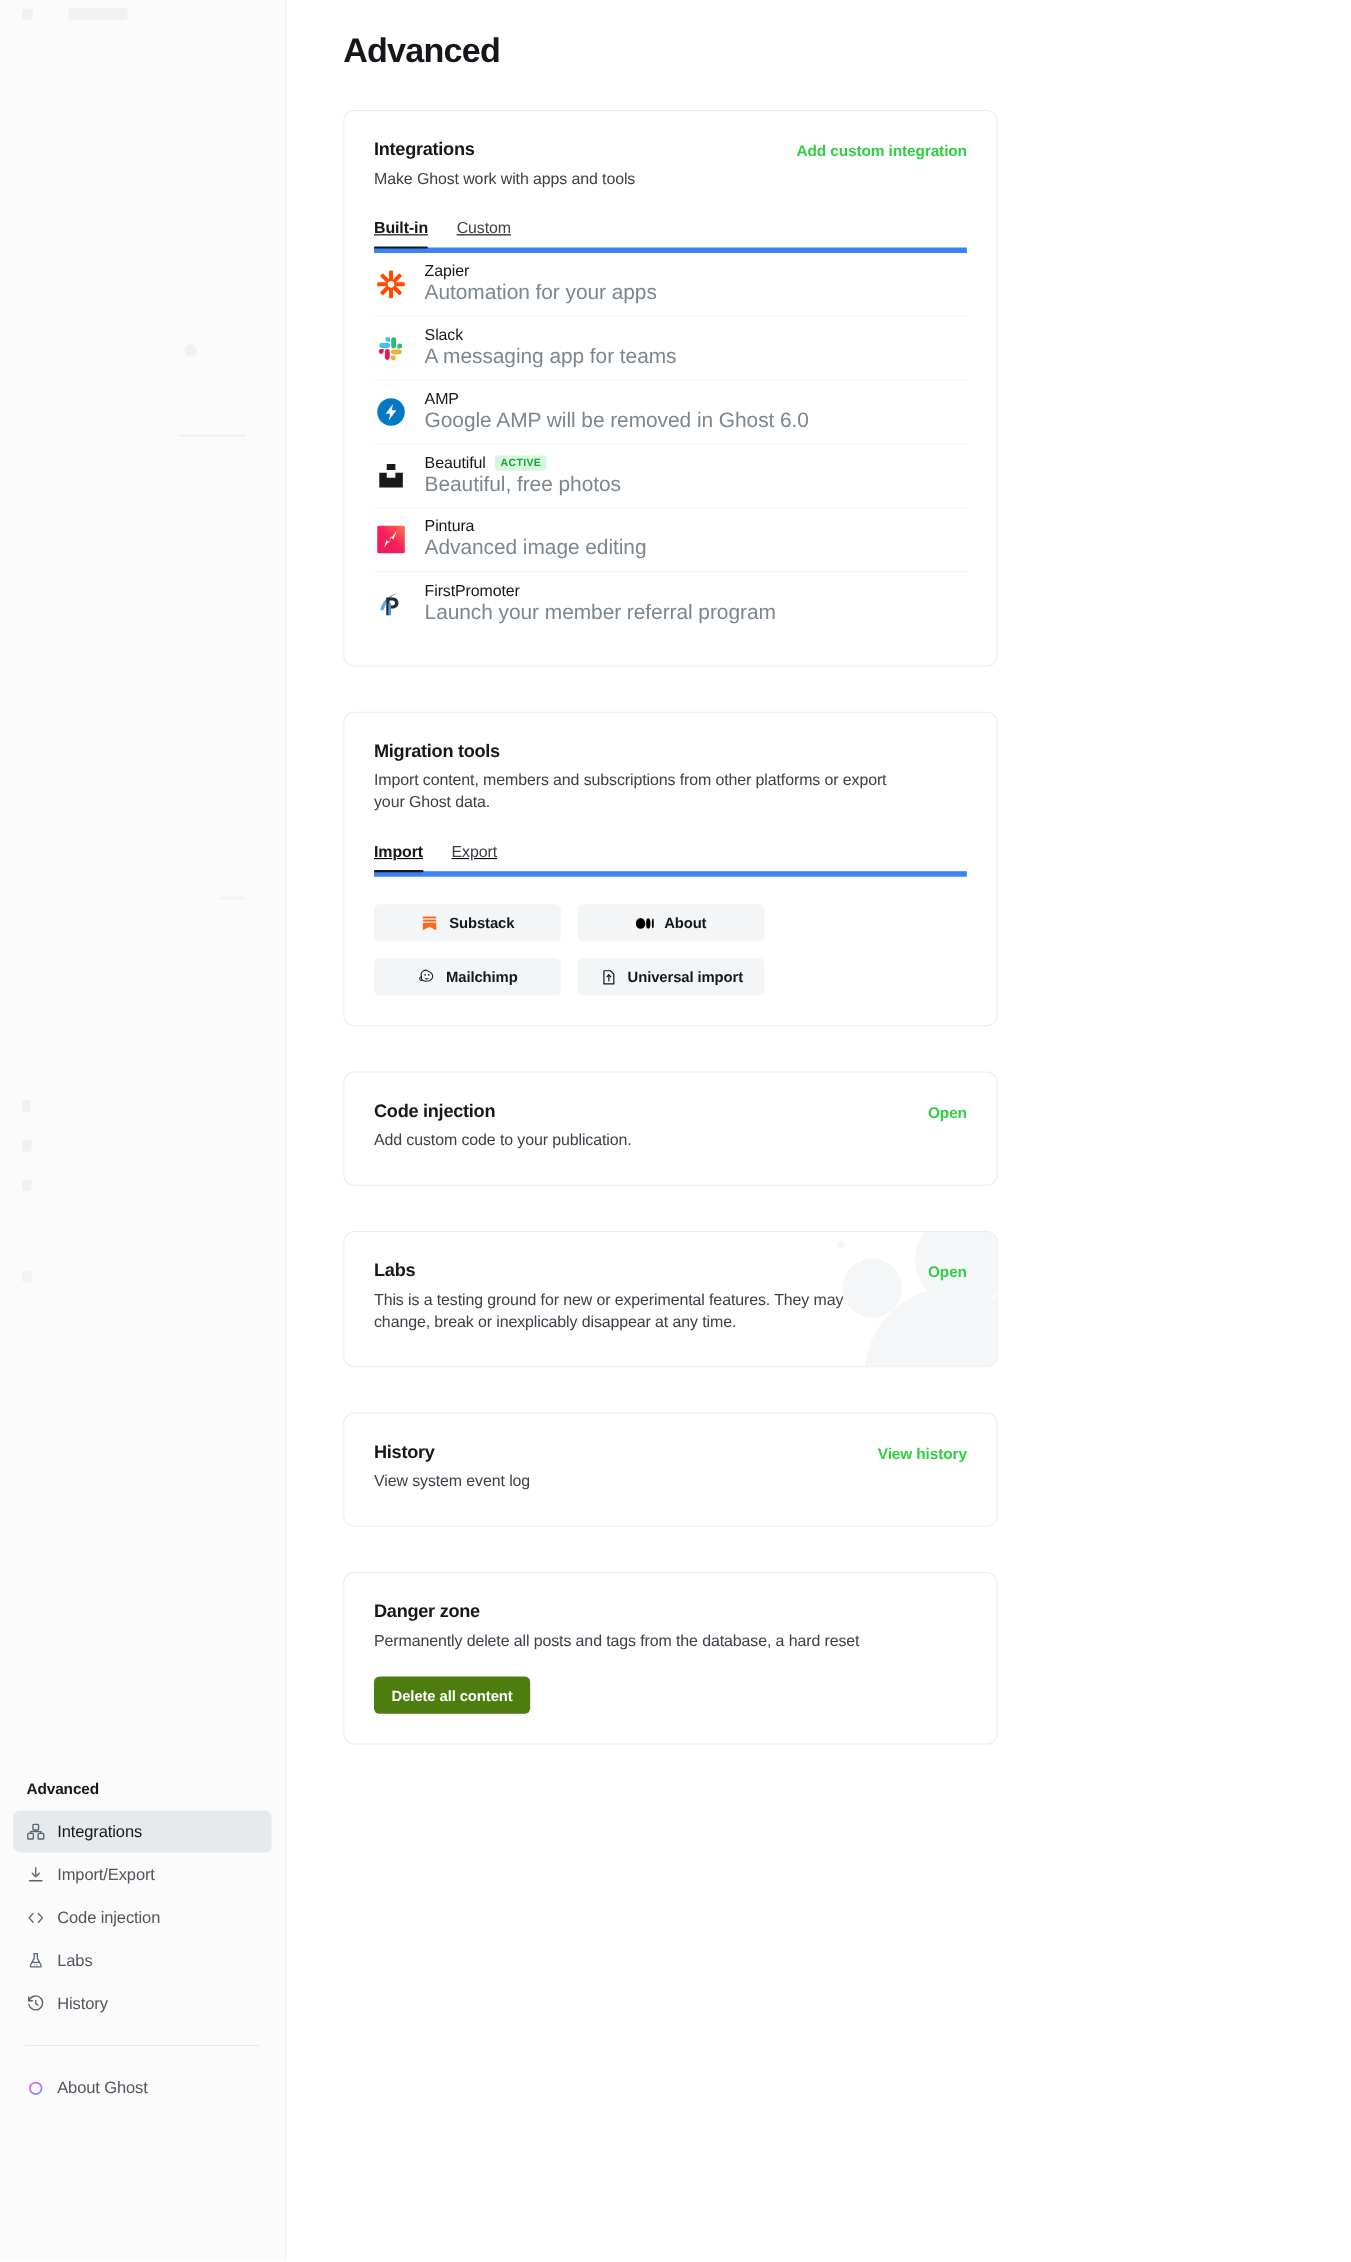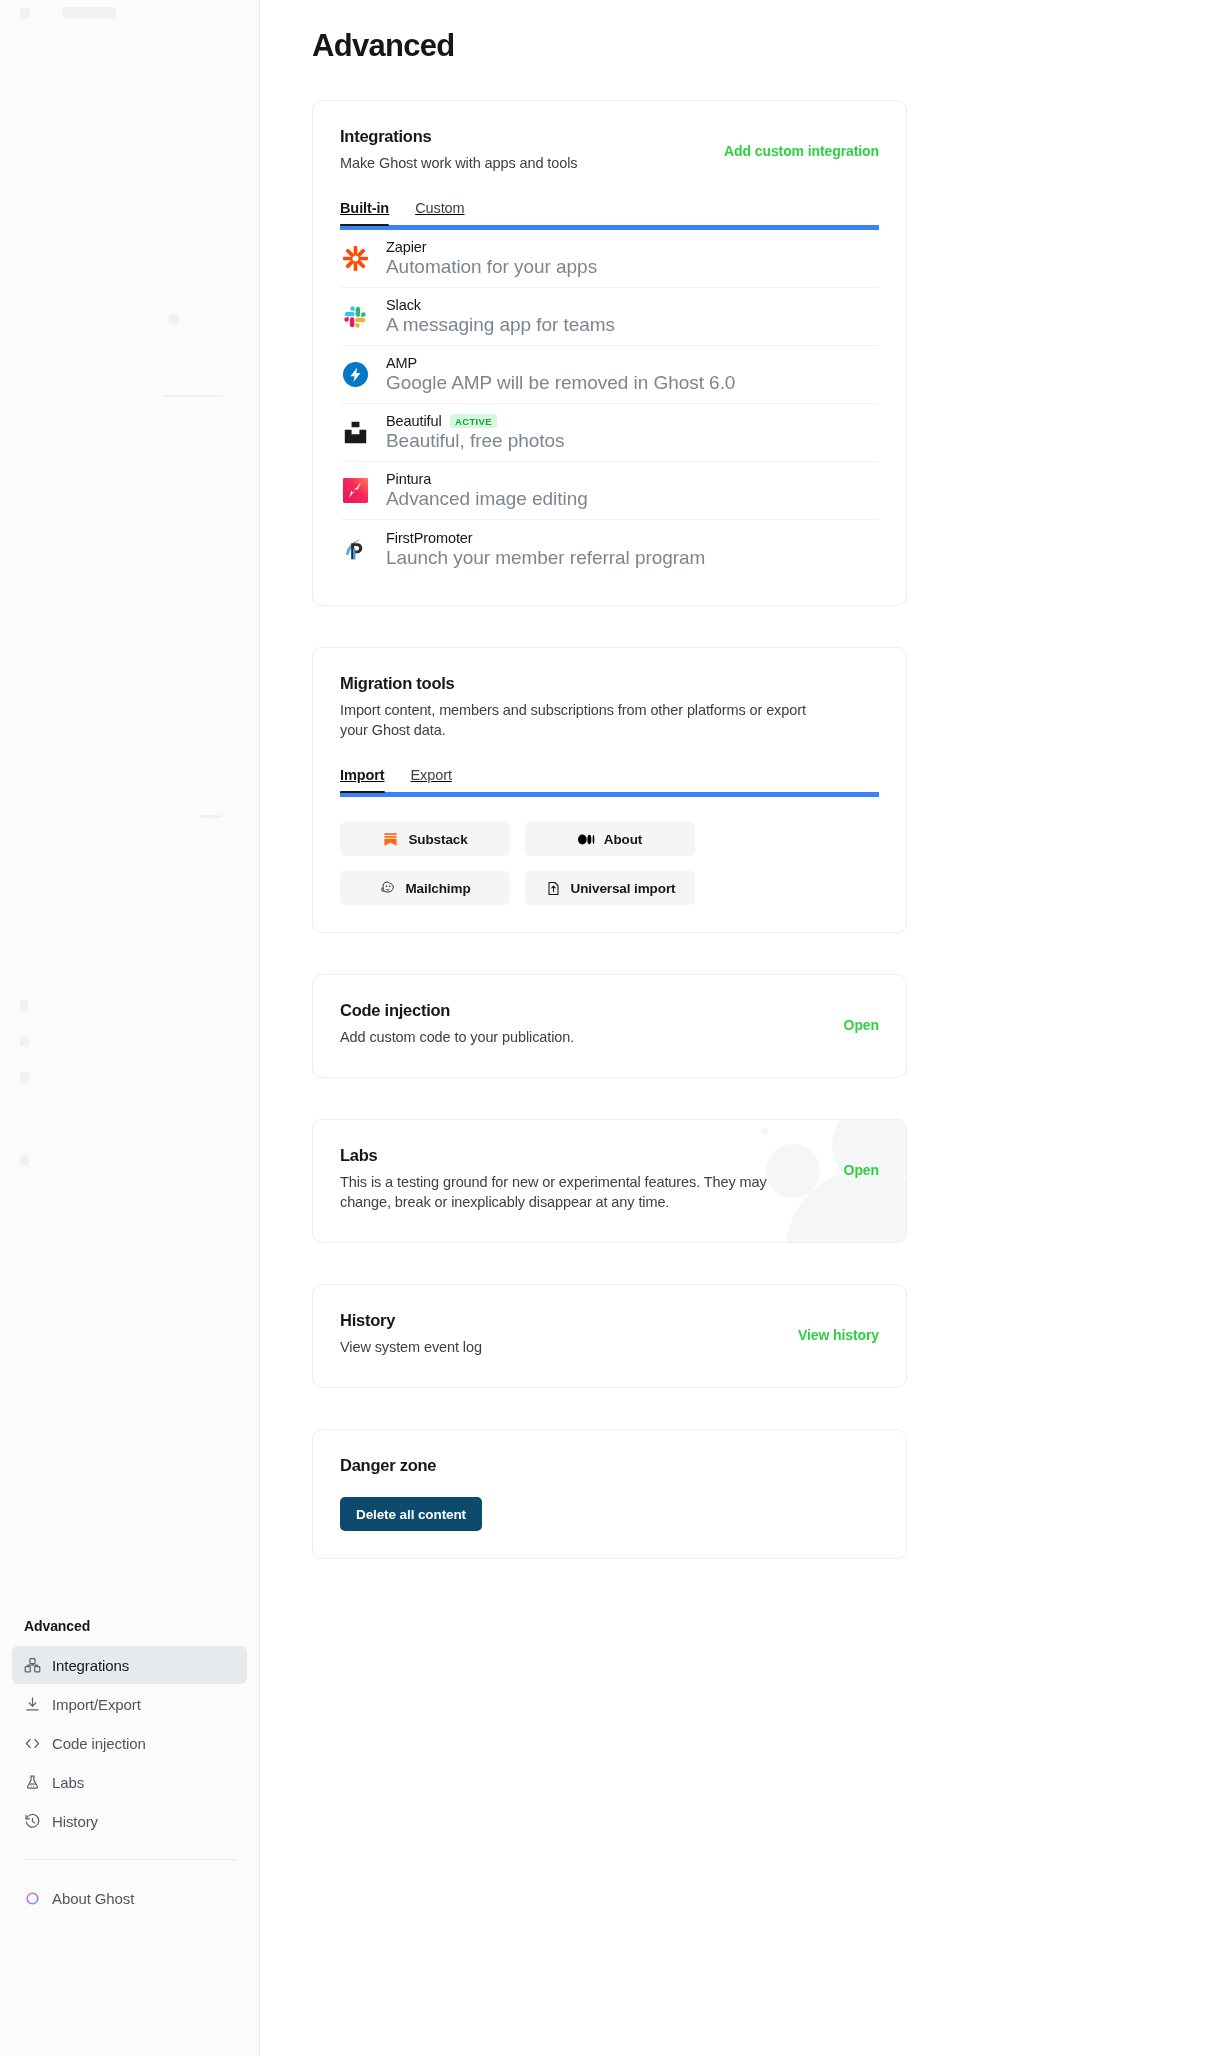--- a/index.html
+++ b/index.html
@@ -113,21 +113,21 @@
   .card-desc {
     font-size: 14.5px;
     color: #3b4147;
     margin-top: 7px;
     line-height: 1.38;
     letter-spacing: -0.1px;
   }
   .card-action {
     position: absolute;
     right: 27px;
-    top: 42px;
+    top: 28px;
     font-size: 14px;
     font-weight: bold;
     color: #30cf43;
     cursor: pointer;
     letter-spacing: -0.1px;
   }
 
   
   .tabs {
     display: flex;
@@ -218,21 +218,21 @@
   }
   .imp-icon { width: 17px; height: 17px; display: flex; align-items: center; justify-content: center; }
 
   
   .danger-btn {
     display: inline-flex;
     align-items: center;
     justify-content: center;
     height: 34px;
     padding: 0 16px;
-    background: #0c4a6e;
+    background: #4d7c0f;
     color: #fff;
     font-size: 13.5px;
     font-weight: bold;
     border-radius: 5px;
     margin-top: 22px;
     cursor: pointer;
     letter-spacing: -0.1px;
     border: none;
   }
 
@@ -560,19 +560,20 @@
         <div class="card-pad" style="padding-bottom:30px">
           <div class="card-title">History</div>
           <div class="card-desc">View system event log</div>
           <div class="card-action">View history</div>
         </div>
       </section>
 
       <section class="card">
         <div class="card-pad" style="padding-bottom:27px">
           <div class="card-title">Danger zone</div>
+          <div class="card-desc">Permanently delete all posts and tags from the database, a hard reset</div>
           <button class="danger-btn">Delete all content</button>
         </div>
       </section>
 
     </div>
   </main>
 </div>
 
 </body></html>

